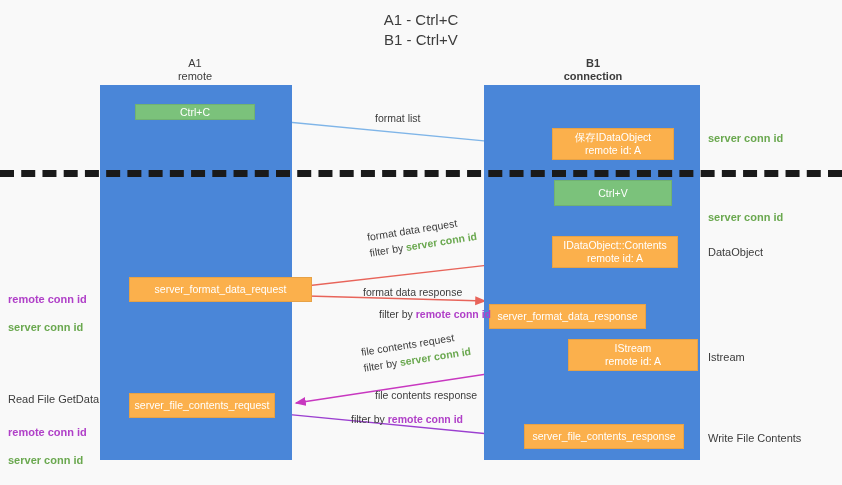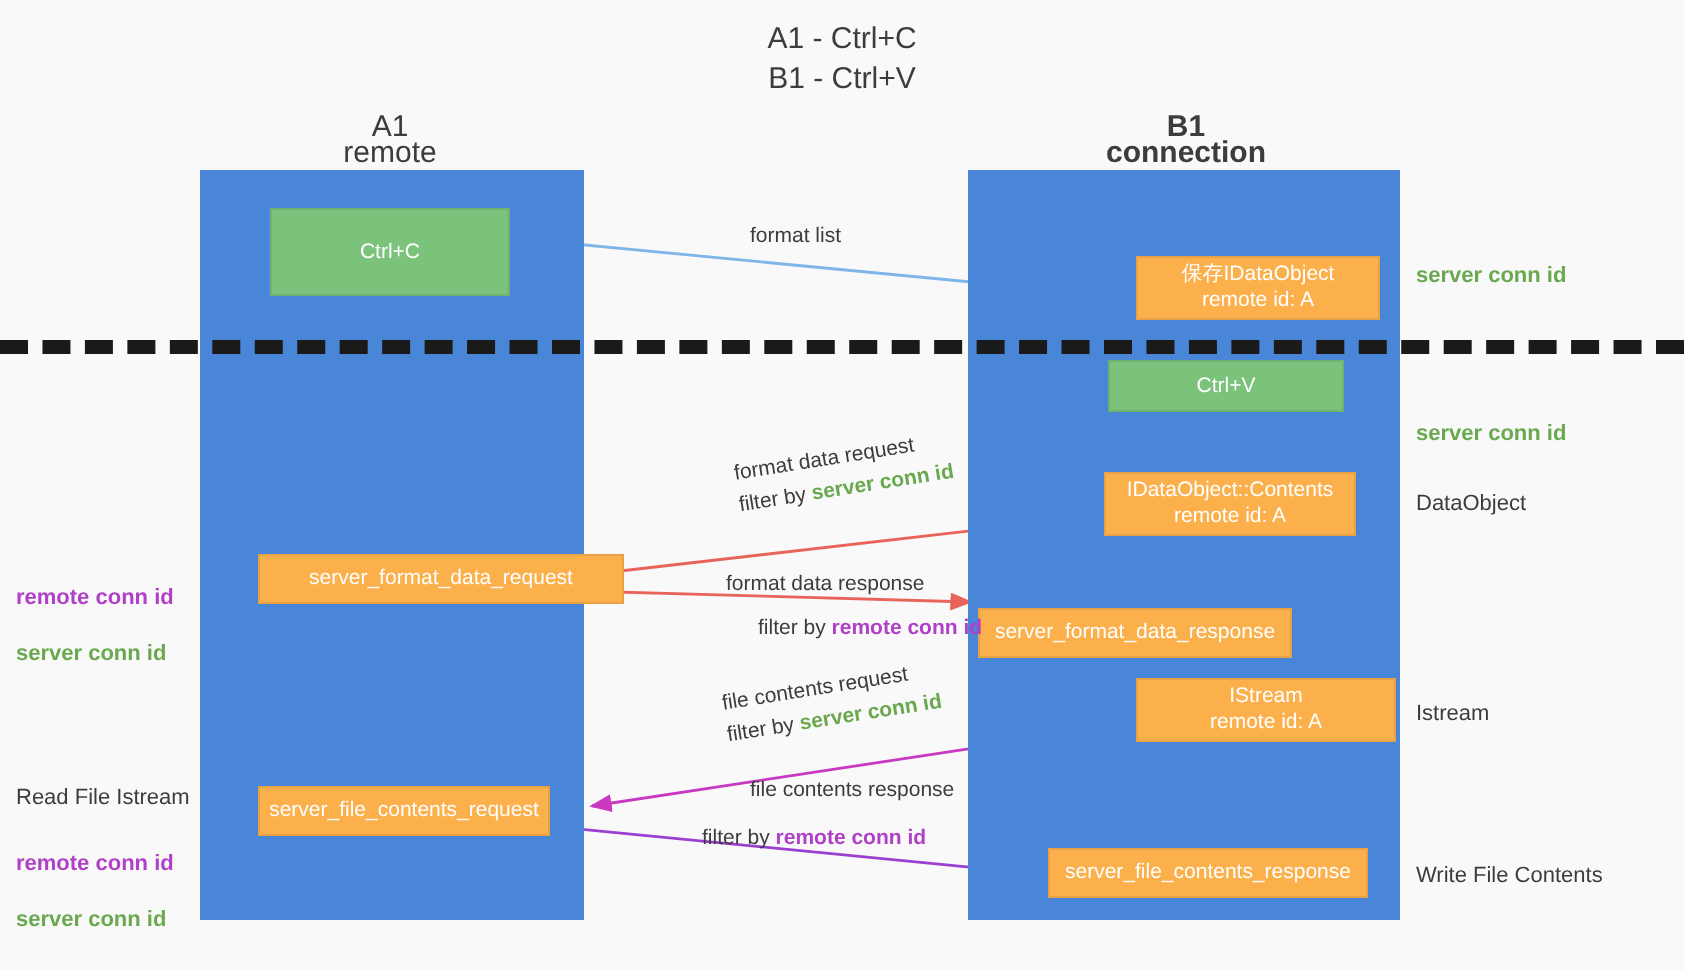--- a/index.html
+++ b/index.html
@@ -15,21 +15,21 @@
 
   
   #title{
     left:0;top:10px;width:842px;text-align:center;
     font-size:15px;line-height:20px;color:#3c3c3c;
     white-space:pre-line;
   }
 
   
   .col-head{
-    text-align:center;font-size:15px;line-height:13px;
+    text-align:center;font-size:11px;line-height:13px;
     color:#3c3c3c;white-space:pre-line;
   }
   #head-a{left:130px;top:57px;width:130px;}
   #head-b{left:528px;top:57px;width:130px;font-weight:bold;}
 
   
   .lane{background:#4a86d8;}
   #lane-a{left:100px;top:85px;width:192px;height:375px;}
   #lane-b{left:484px;top:85px;width:216px;height:375px;}
 
@@ -38,22 +38,22 @@
     box-sizing:border-box;
     display:flex;align-items:center;justify-content:center;
     text-align:center;color:#ffffff;
     font-size:10.5px;line-height:13px;
     white-space:pre-line;
     border:1px solid rgba(0,0,0,.08);
   }
   .green{background:#7bc27b;}
   .orange{background:#fbb04c;}
 
-  #box-ctrlc{left:135px;top:104px;width:120px;height:44px;}
-  #box-idataobject{left:552px;top:128px;width:122px;height:32px;margin-left:16px;}
+  #box-ctrlc{left:135px;top:104px;width:120px;height:16px;}
+  #box-idataobject{left:552px;top:128px;width:122px;height:32px;}
   #box-ctrlv{left:554px;top:180px;width:118px;height:26px;}
   #box-getdata{left:552px;top:236px;width:126px;height:32px;}
   #box-istream{left:568px;top:339px;width:130px;height:32px;}
   #box-fmt-req{left:129px;top:277px;width:183px;height:25px;}
   #box-fmt-resp{left:489px;top:304px;width:157px;height:25px;}
   #box-file-req{left:129px;top:393px;width:146px;height:25px;}
   #box-file-resp{left:524px;top:424px;width:160px;height:25px;}
 
   
   .rlabel{font-size:11px;line-height:14px;color:#3c3c3c;}
@@ -174,21 +174,21 @@
   <div class="abs rlabel green-txt" id="rl-conn2">server conn id</div>
   <div class="abs rlabel" id="rl-dataobject">DataObject</div>
   <div class="abs rlabel" id="rl-istream">Istream</div>
   <div class="abs rlabel" id="rl-write">Write File Contents</div>
 
   <div class="abs llabel" id="ll-conn-1">
     <div class="purple-txt">remote conn id</div>
     <div class="green-txt">server conn id</div>
   </div>
 
-  <div class="abs llabel" id="ll-read">Read File Istream</div>
+  <div class="abs llabel" id="ll-read">Read File GetData</div>
 
   <div class="abs llabel" id="ll-conn-2">
     <div class="purple-txt">remote conn id</div>
     <div class="green-txt">server conn id</div>
   </div>
 
   <div class="abs elabel" id="el-format-list">format list</div>
 
   <div class="abs elabel" id="el-fmt-req">
     <div class="l1">format data request</div>

